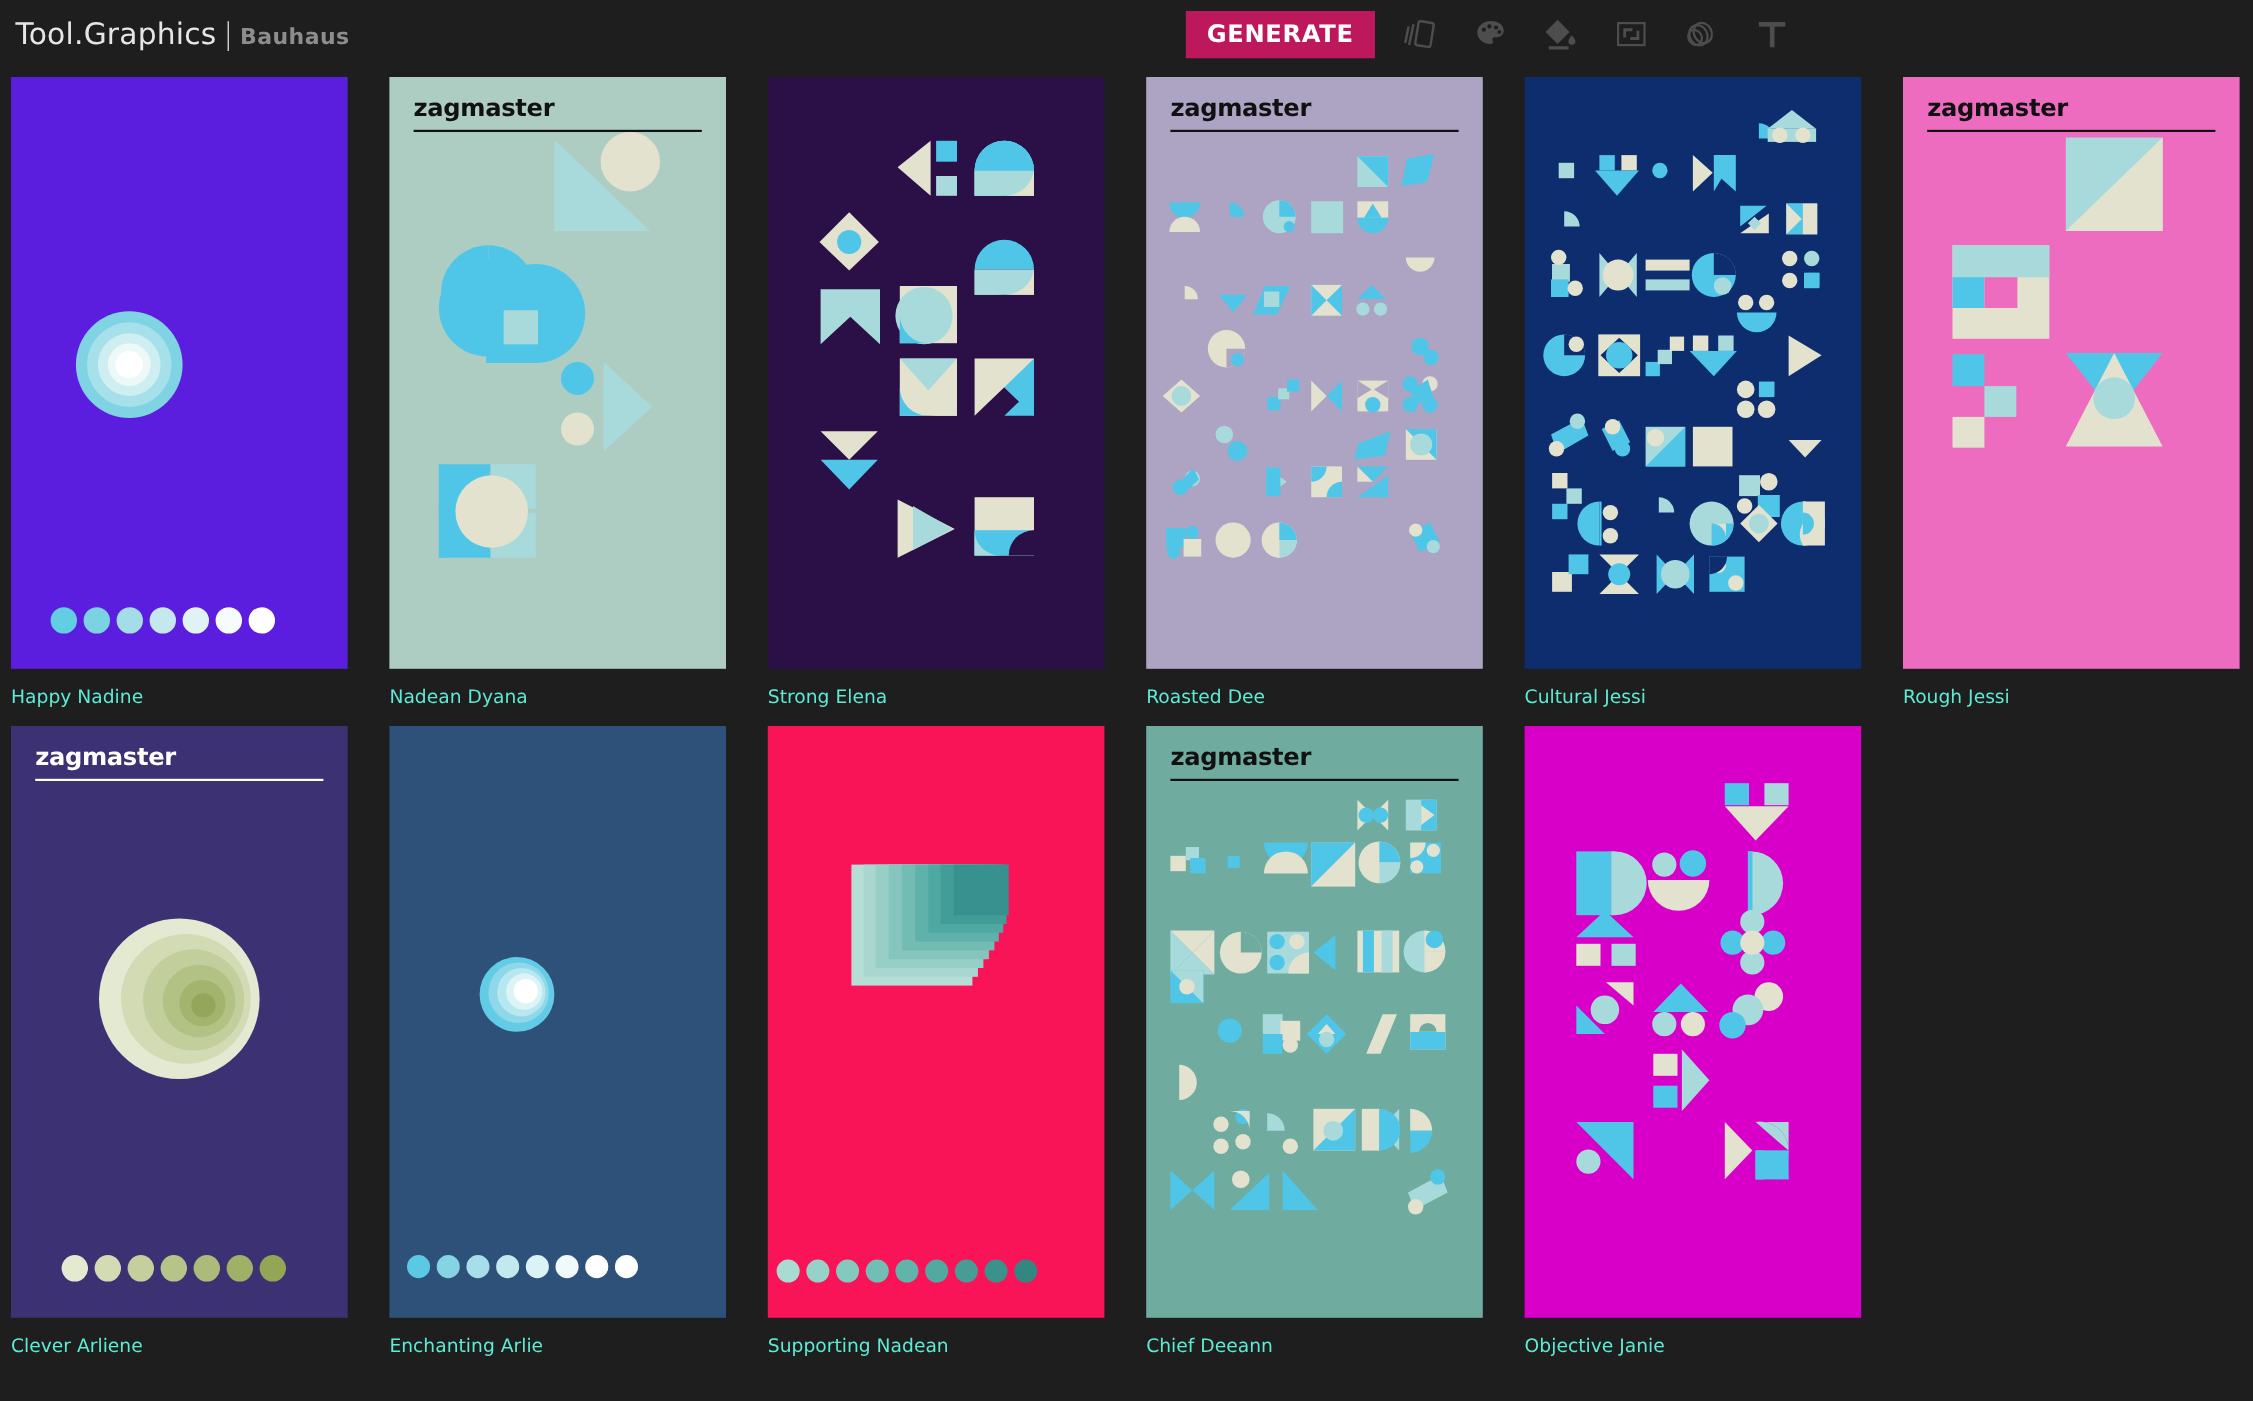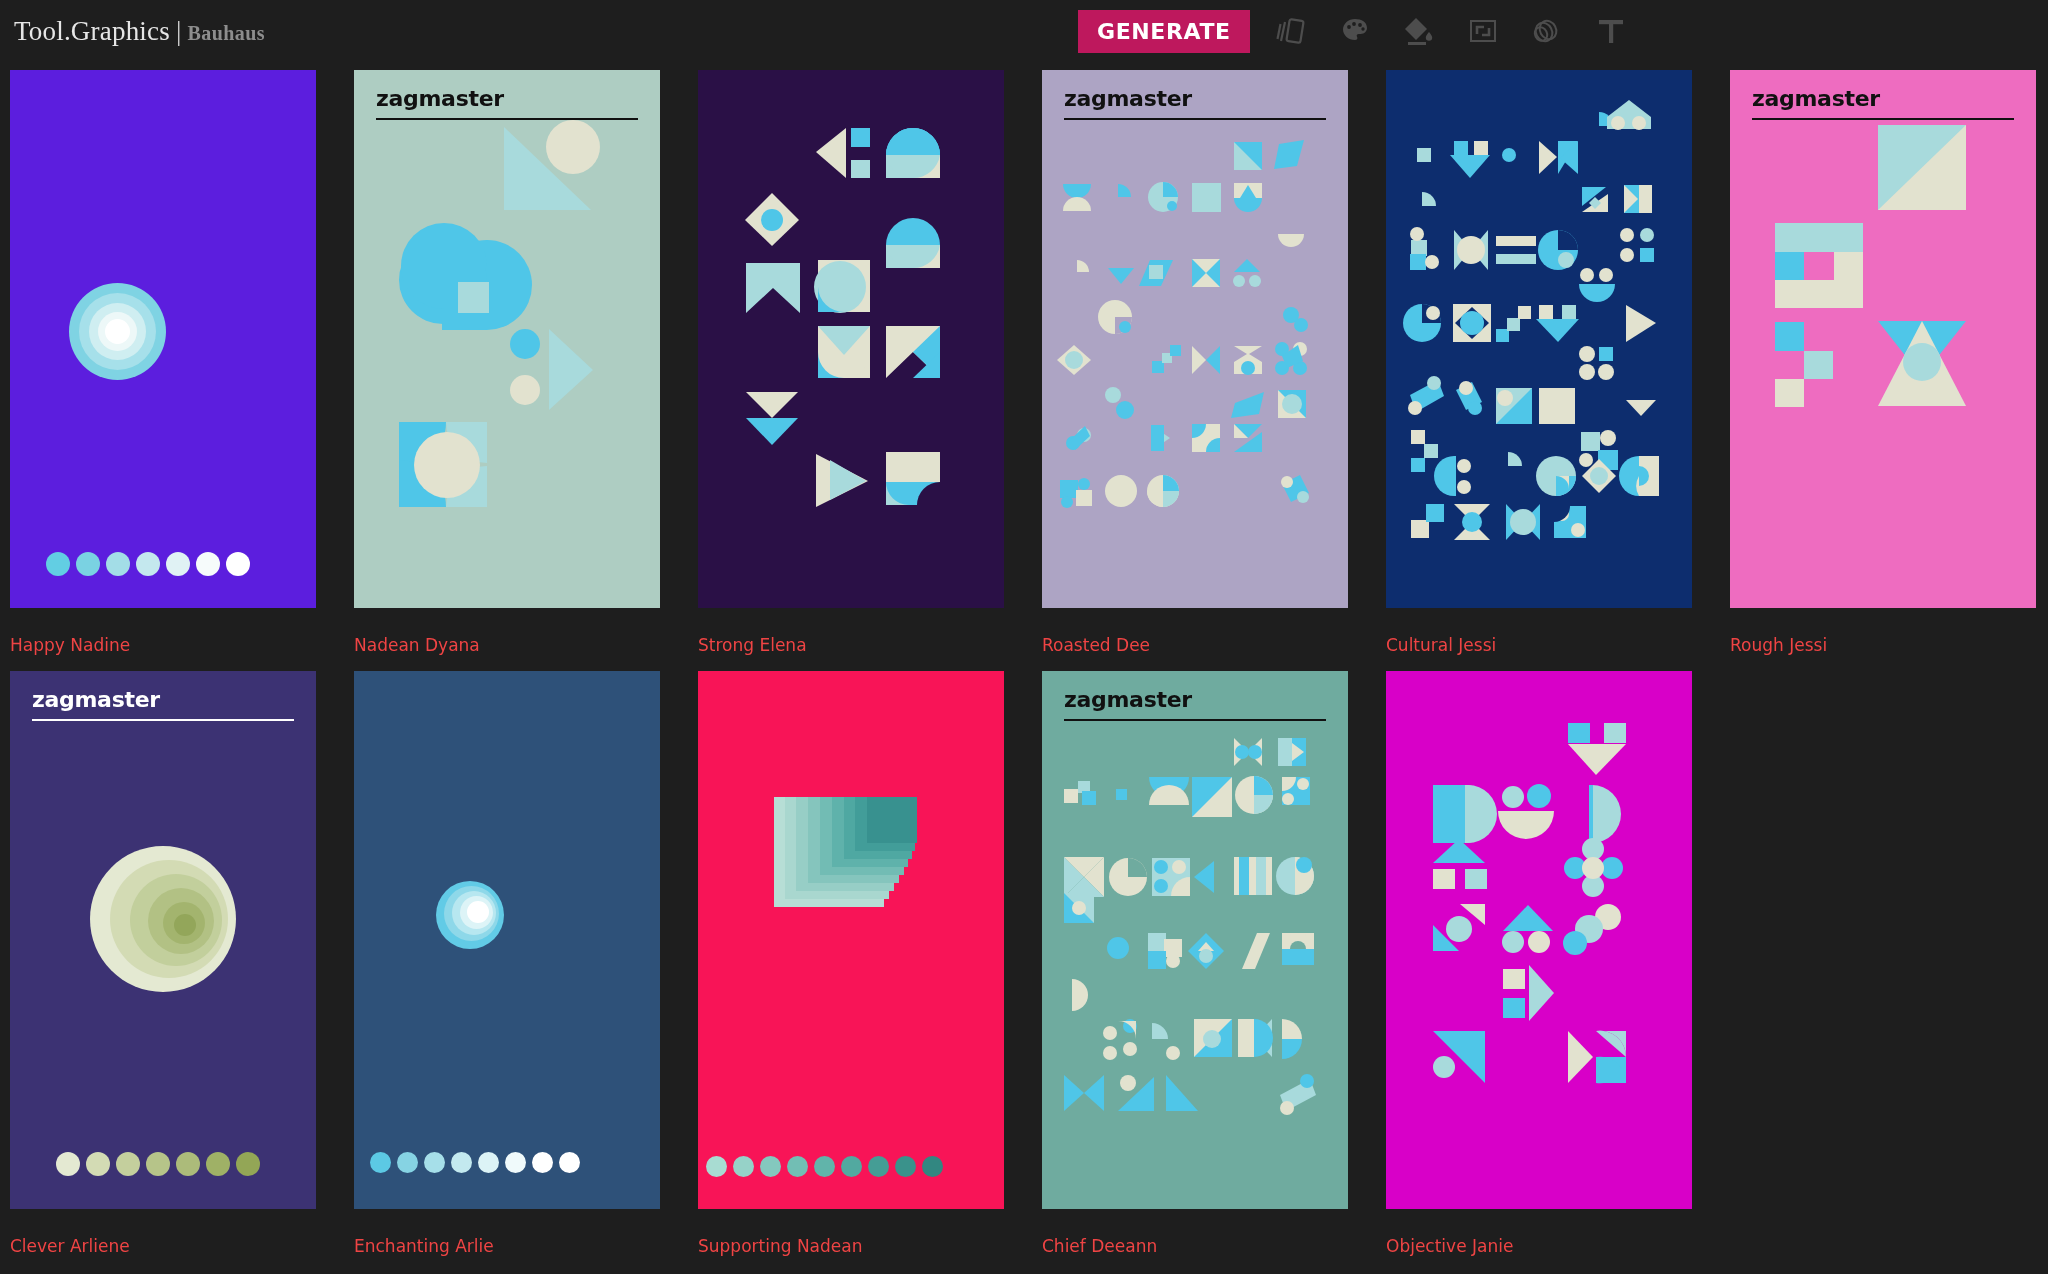--- a/index.html
+++ b/index.html
@@ -17,21 +17,20 @@
     background: #1e1e1e;
     display: flex; align-items: center;
   }
   .brand {
     margin-left: 14px;
     font-size: 27px;
     color: #e6e6e6;
     font-weight: 400;
     letter-spacing: .2px;
     white-space: nowrap;
-    font-family: Liberation Serif, serif;
   }
   .brand .sep { color: #cfcfcf; margin: 0 6px; font-weight: 300; }
   .brand .sub {
     color: #8d8d8d; font-size: 20px; font-weight: bold; letter-spacing: .4px;
   }
   .toolbar {
     position: absolute; left: 1078px; top: 8px;
     height: 46px;
     display: flex; align-items: center; gap: 18px;
   }
@@ -62,23 +61,23 @@
     column-gap: 38px;
     row-gap: 16px;
   }
   .cell { width: 279px; }
   .card {
     position: relative;
     width: 306px; height: 538px;
     overflow: hidden;
   }
   .card-label {
-    margin-top: 27px;
+    margin-top: 16px;
     font-size: 17px;
-    color: #ef4444;
+    color: #5eead4;
     white-space: nowrap;
   }
 
   
   .zag {
     position: absolute; left: 22px; top: 16px;
     width: 262px;
   }
   .zag-word {
     font-family: "DejaVu Sans", "Liberation Sans", sans-serif;

